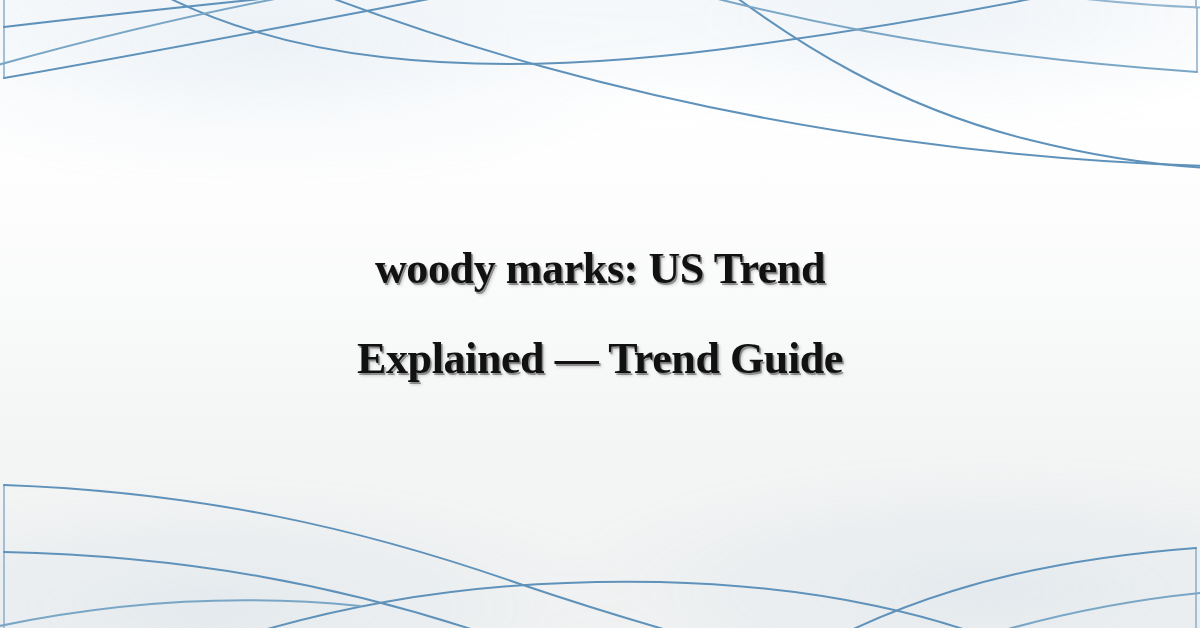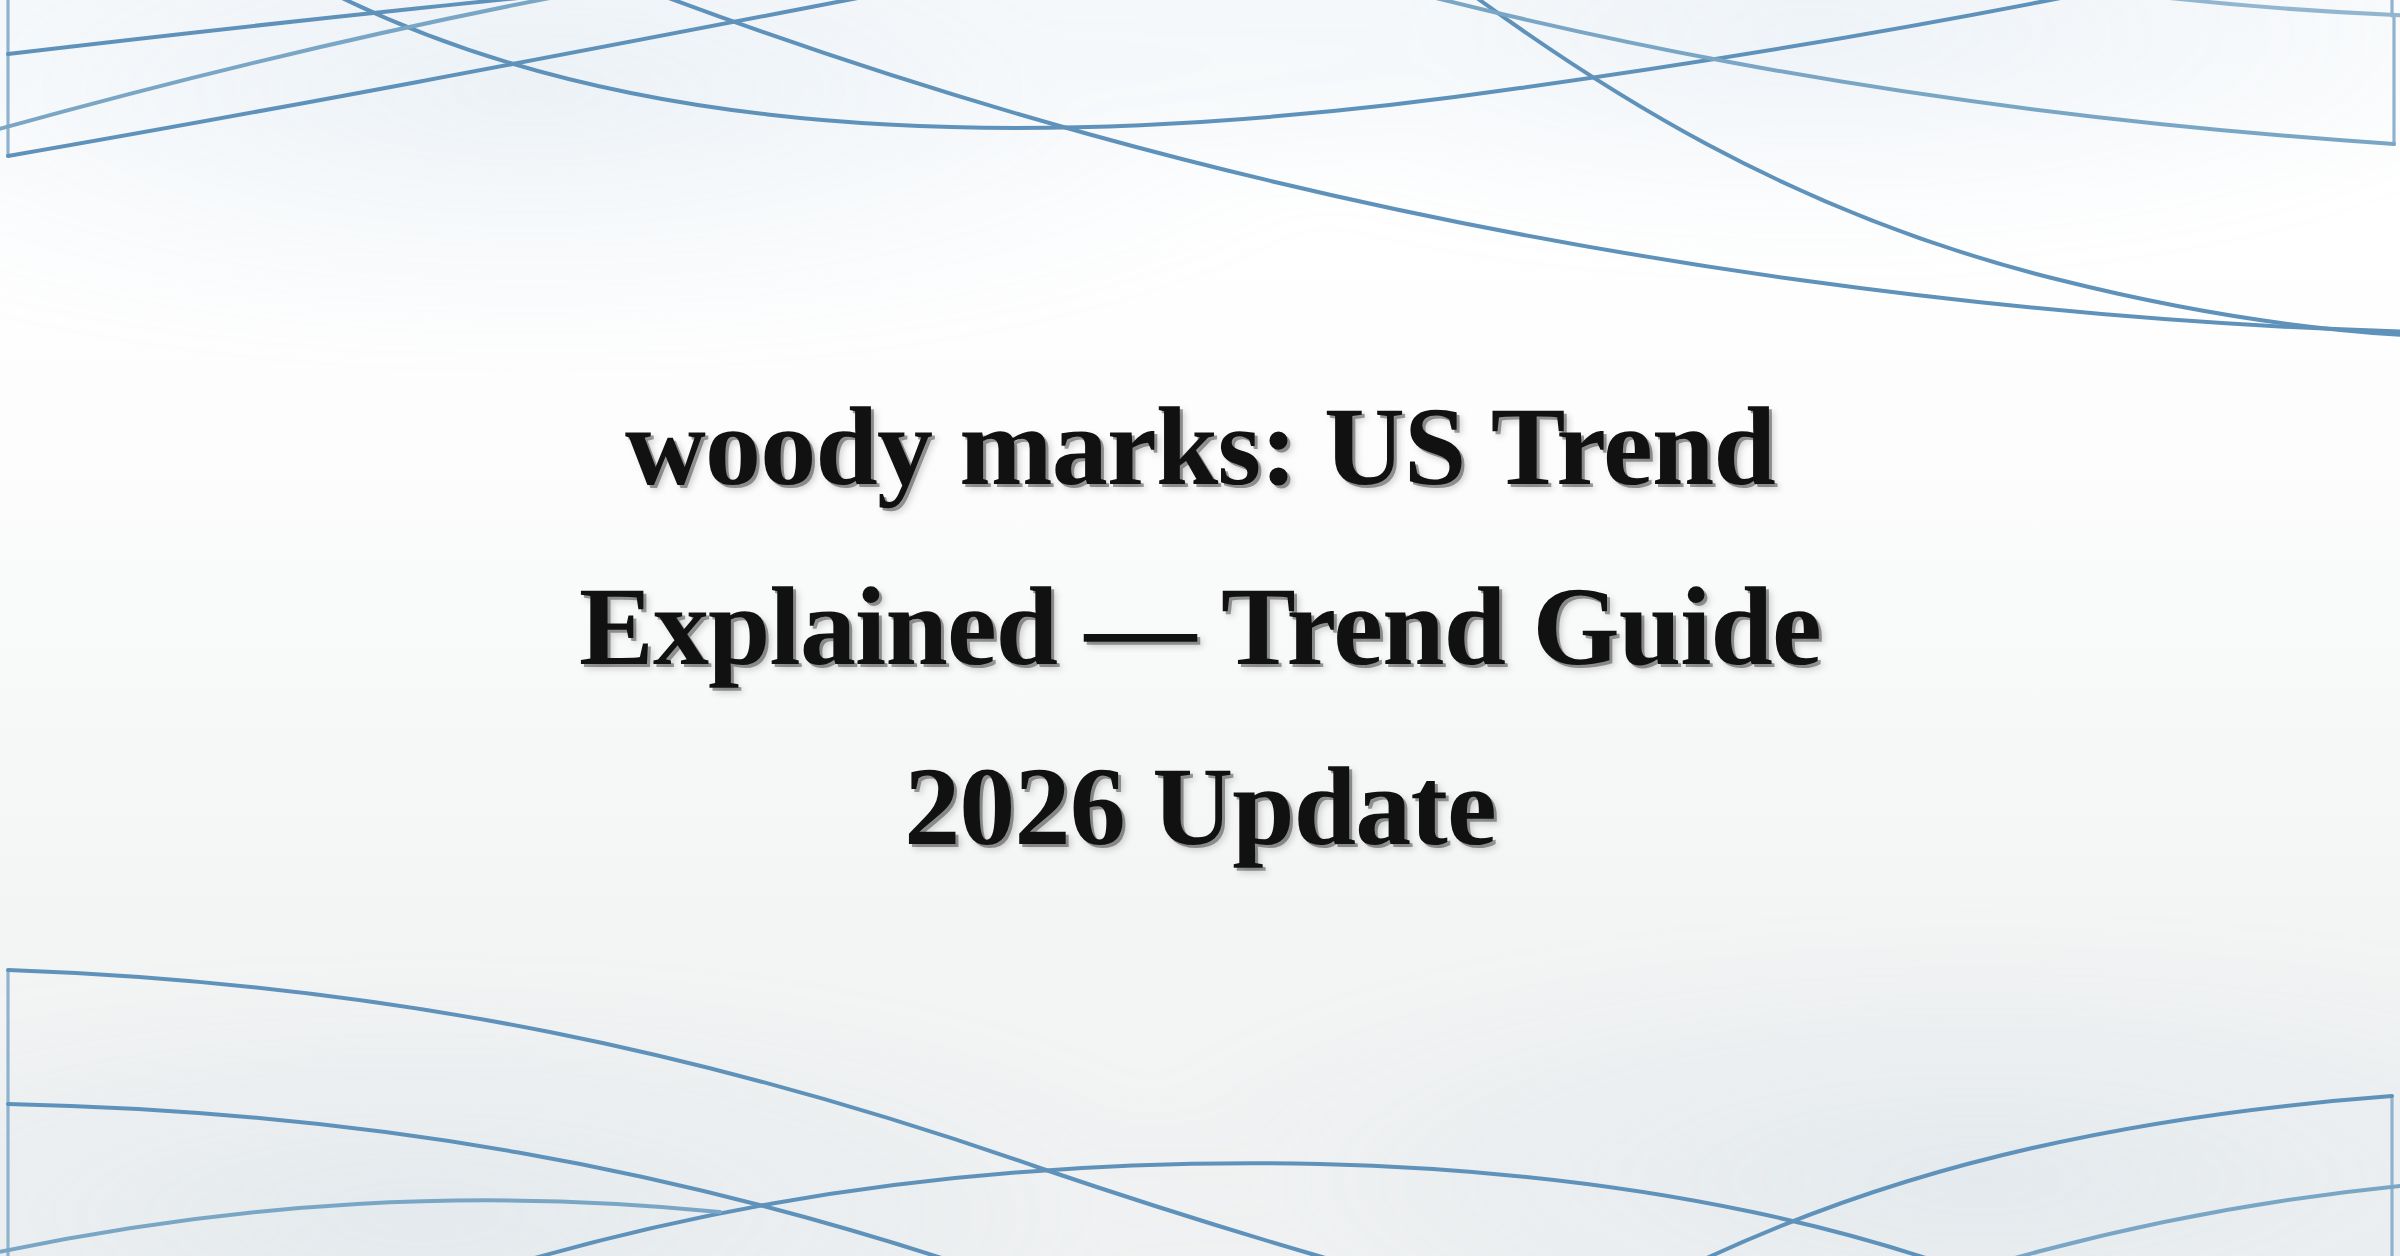--- a/index.html
+++ b/index.html
@@ -81,21 +81,21 @@
     justify-content: center;
     padding: 0 120px;
     box-sizing: border-box;
   }
   #page-title {
     margin: 0;
     width: 100%;
     text-align: center;
     color: #111111;
     font-weight: 700;
-    font-size: 56px;
+    font-size: 44px;
     line-height: 90px;
     letter-spacing: -0.4px;
     font-family: "Liberation Serif", "DejaVu Serif", serif;
     text-shadow:
       1.5px 1.5px 0 rgba(30,30,30,0.42),
       2.5px 2.5px 3px rgba(60,60,60,0.22);
     text-rendering: optimizeLegibility;
   }
 </style>
 </head>
@@ -148,17 +148,16 @@
 
     <path class="arc soft" d="M -10 628 C 120 600, 240 594, 360 606"></path>
 
     <path class="arc softer" d="M 300 660 C 480 628, 660 624, 840 648"></path>
   </svg>
 
   <div id="title-wrap">
     <h1 id="page-title">
       <span>woody marks: US Trend</span><br>
       <span>Explained — Trend Guide</span><br>
-      <span>2026 Update</span>
     </h1>
   </div>
 
 </div>
 
 </body></html>

